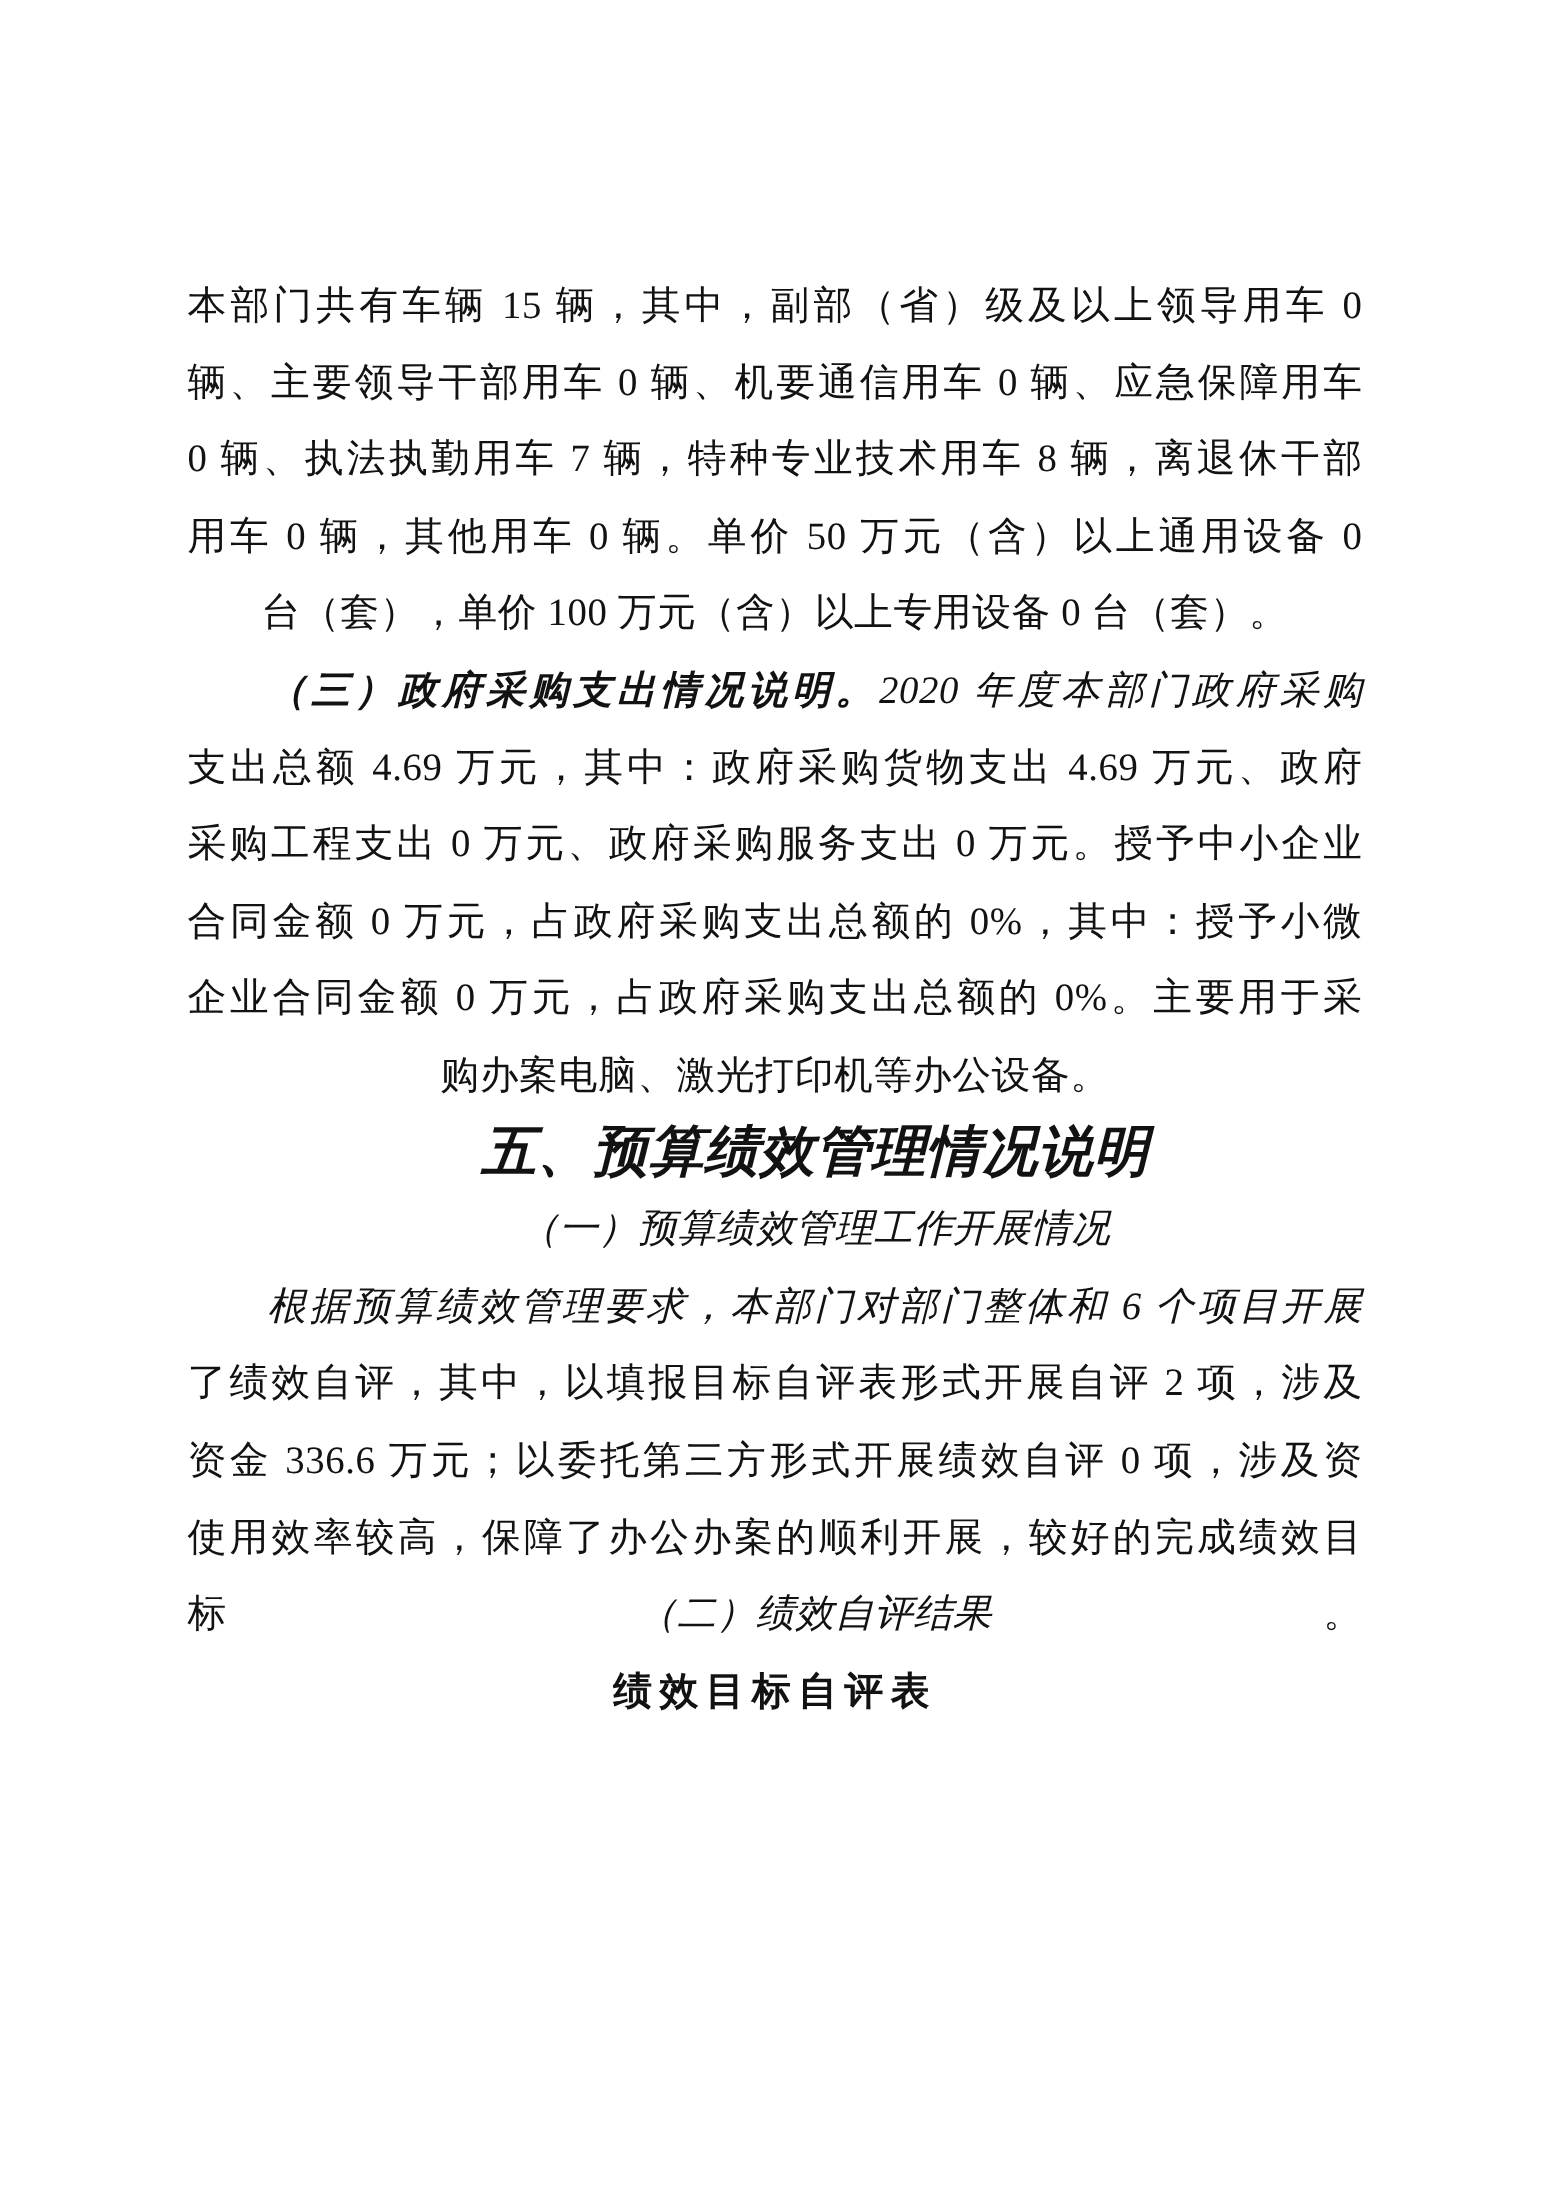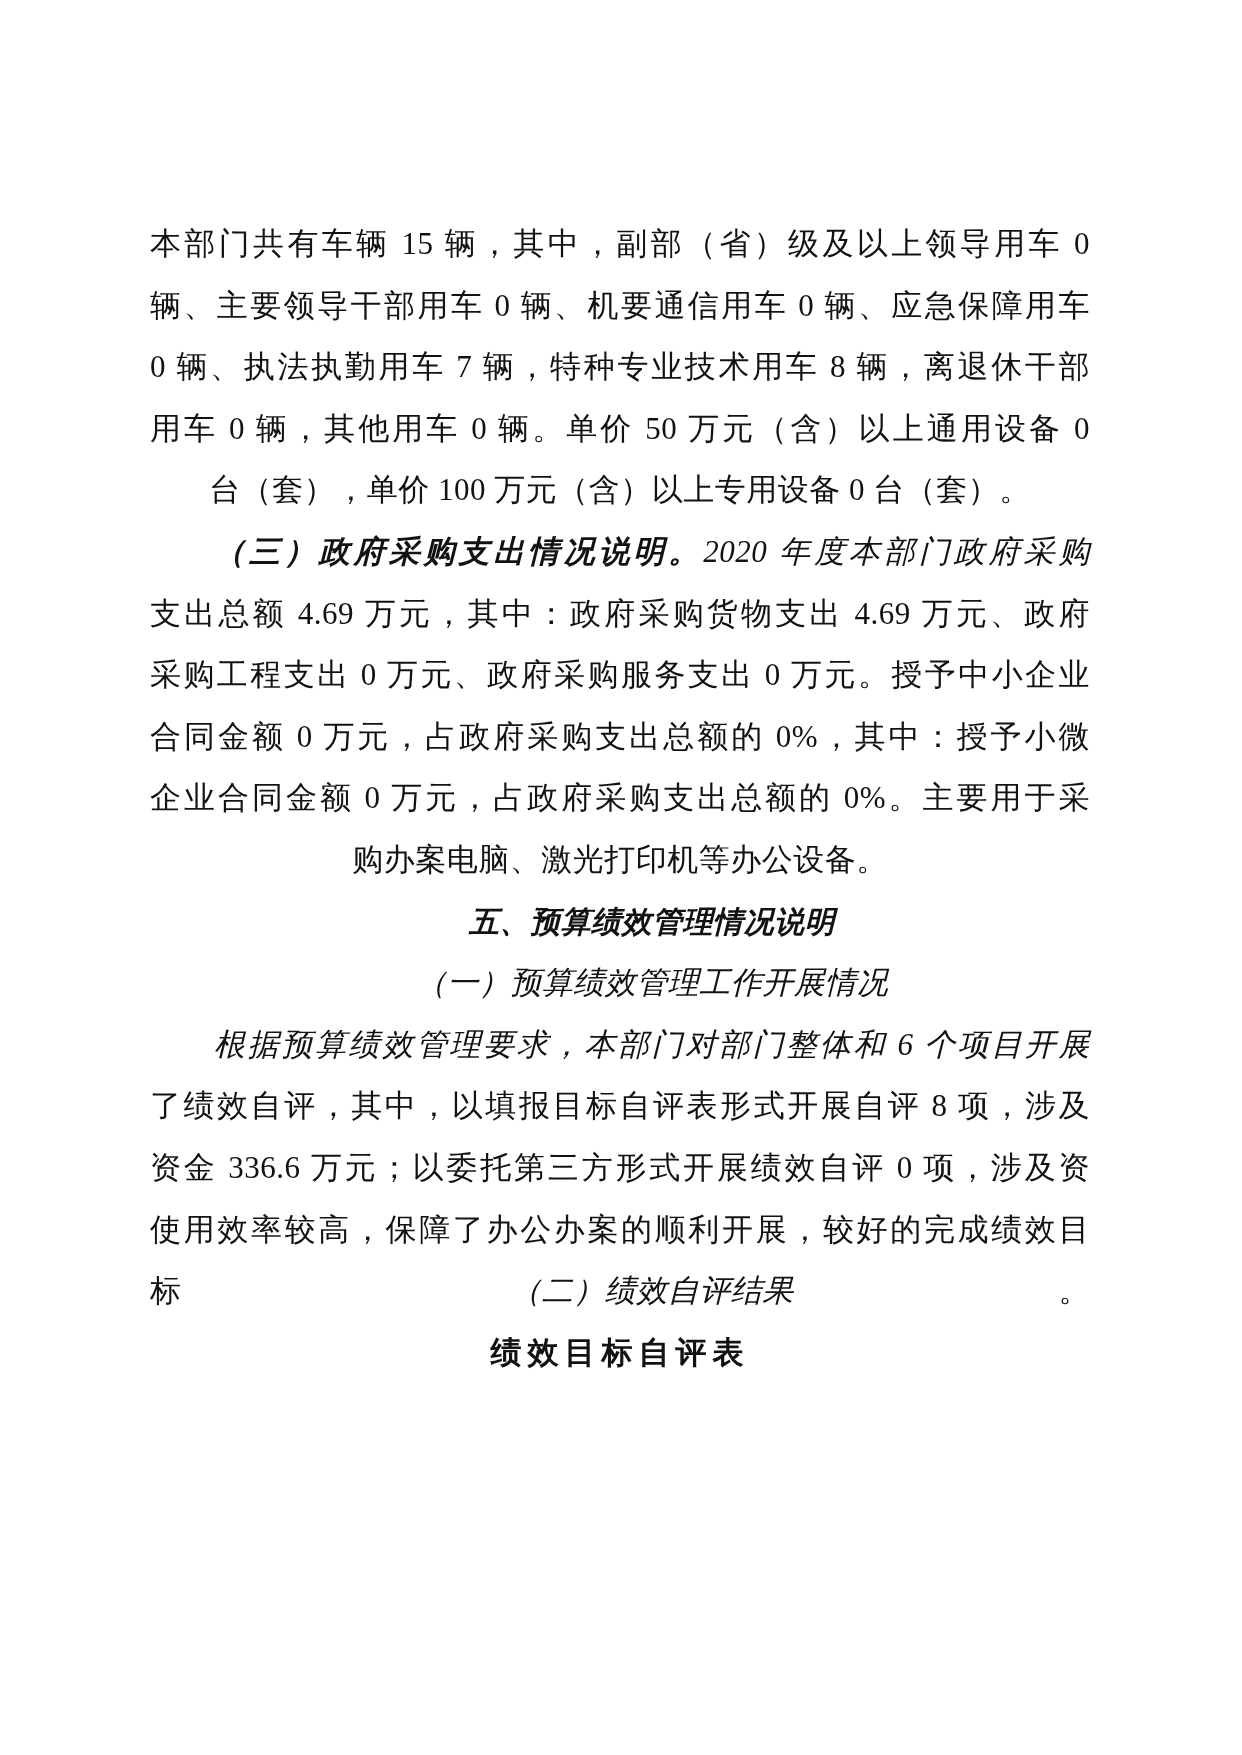--- a/index.html
+++ b/index.html
@@ -44,21 +44,21 @@
     font-weight: bold;
   }
   
   .line.kai {
     font-weight: normal;
   }
   
   .line.hei {
     font-family: "Liberation Sans", sans-serif;
     font-weight: bold;
-    font-size: 30px;
+    font-size: 44px;
   }
   .line.center {
     text-align: left;
     text-align-last: center;
   }
   .line.spaced {
     letter-spacing: 6px;
   }
 </style>
 </head>
@@ -73,19 +73,19 @@
       <div class="line">台（套），单价 100 万元（含）以上专用设备 0 台（套）。</div>
       <div class="line jfull indent"><span class="kai-bold">（三）政府采购支出情况说明。</span><span>2020 年度本部门政府采购</span></div>
       <div class="line jfull">支出总额 4.69 万元，其中：政府采购货物支出 4.69 万元、政府</div>
       <div class="line jfull">采购工程支出 0 万元、政府采购服务支出 0 万元。授予中小企业</div>
       <div class="line jfull">合同金额 0 万元，占政府采购支出总额的 0%，其中：授予小微</div>
       <div class="line jfull">企业合同金额 0 万元，占政府采购支出总额的 0%。主要用于采</div>
       <div class="line">购办案电脑、激光打印机等办公设备。</div>
       <div class="line hei indent">五、预算绩效管理情况说明</div>
       <div class="line kai indent">（一）预算绩效管理工作开展情况</div>
       <div class="line jfull indent">根据预算绩效管理要求，本部门对部门整体和 6 个项目开展</div>
-      <div class="line jfull">了绩效自评，其中，以填报目标自评表形式开展自评 8 项，涉及</div>
+      <div class="line jfull">了绩效自评，其中，以填报目标自评表形式开展自评 2 项，涉及</div>
       <div class="line jfull">资金 336.6 万元；以委托第三方形式开展绩效自评 0 项，涉及资</div>
       <div class="line jfull">使用效率较高，保障了办公办案的顺利开展，较好的完成绩效目标。</div>
       <div class="line kai indent">（二）绩效自评结果</div>
       <div class="line center spaced"><span class="kai-bold">绩效目标自评表</span></div>
     </div>
 </div>
 
 </body></html>

